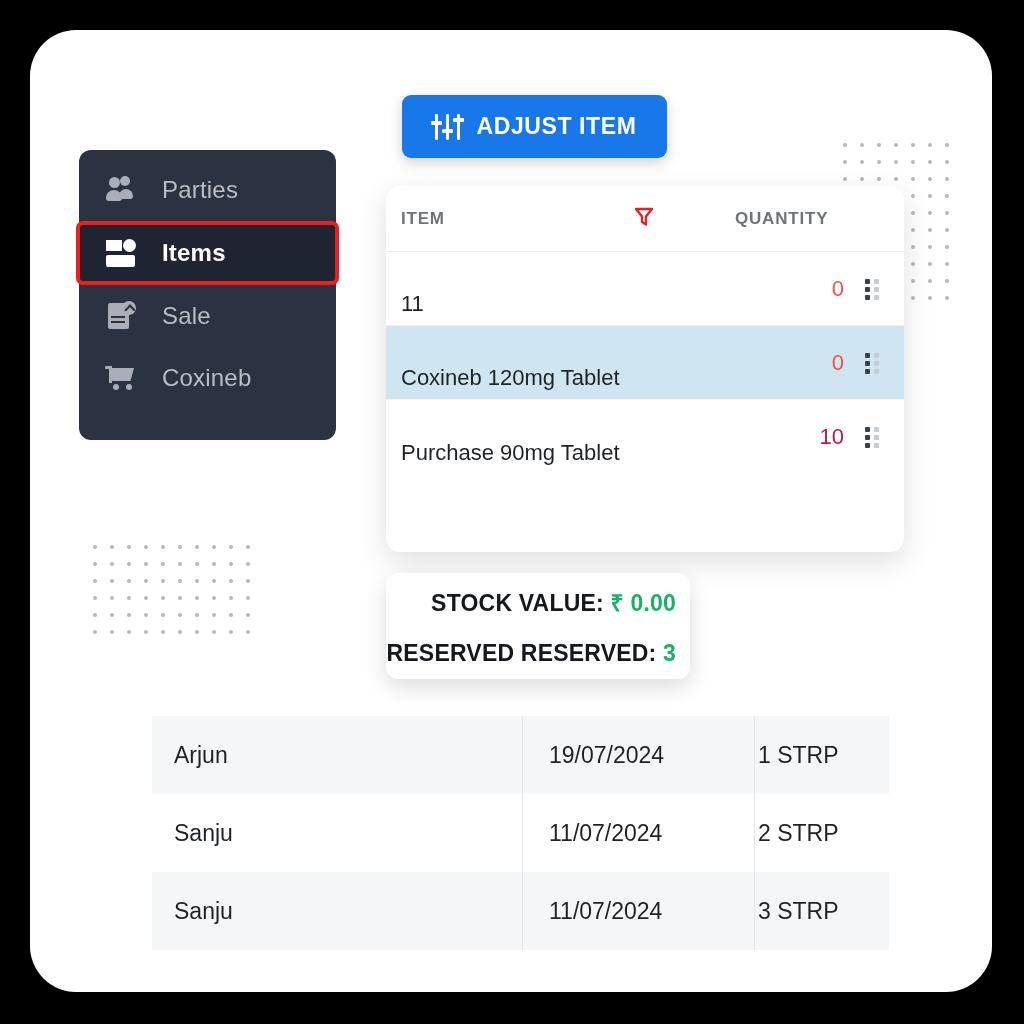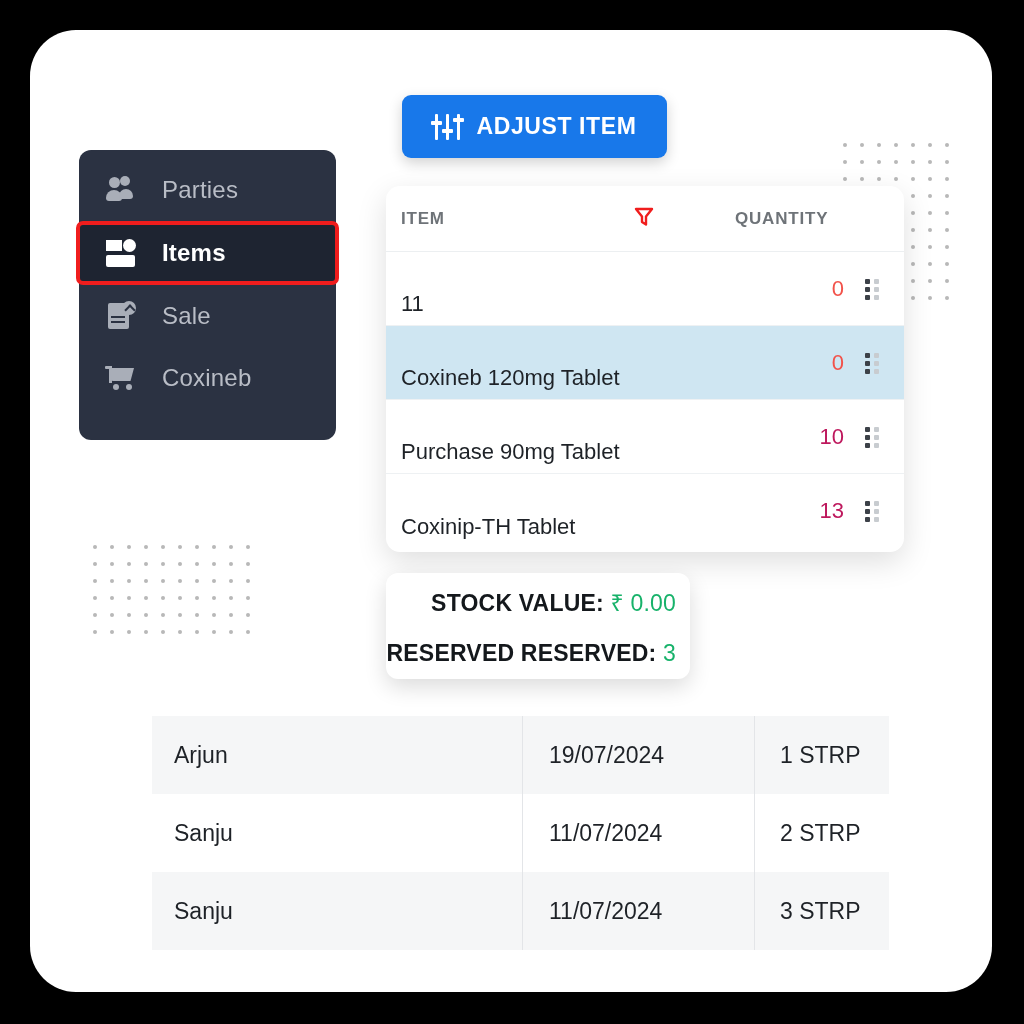--- a/index.html
+++ b/index.html
@@ -188,34 +188,34 @@
     border-radius:12px;
     box-shadow:0 8px 22px rgba(0,0,0,.14);
     display:flex; flex-direction:column; justify-content:center;
     z-index:6;
   }
   .stock-line {
     font-size:23px; font-weight:bold; color:#14181c;
     text-align:right; padding-right:14px; letter-spacing:.2px;
   }
   .stock-line + .stock-line { margin-top:22px; }
-  .stock-line .val { color:#17b26a; font-weight:normal; }
+  .stock-line .val { color:#17b26a; font-weight:bold; }
 
   
   .txn-table {
     position:absolute; left:152px; top:716px;
     width:737px; height:234px;
     z-index:4;
   }
   .txn-row { display:flex; height:78px; align-items:center; font-size:23px; color:#1e2227; }
   .txn-row.alt { background:#f5f6f7; }
   .txn-row .c-name { width:370px; padding-left:22px; }
   .txn-row .c-date { width:232px; padding-left:26px; border-left:1px solid #e3e5e8;
                      height:78px; display:flex; align-items:center; }
-  .txn-row .c-qty  { width:135px; padding-left:25px; border-left:1px solid #e3e5e8;
+  .txn-row .c-qty  { width:135px; padding-left:3px; border-left:1px solid #e3e5e8;
                      height:78px; display:flex; align-items:center; }
 </style>
 </head>
 <body>
 
 <div id="stage">
   <div class="frame"></div>
 
   <div class="dotgrid" id="dots-top-right">
       <i style="left: 0px; top: 0px;"></i>
@@ -447,32 +447,20 @@
           <span class="r-qty pos">10</span>
           <span class="drag">
             <i class="d"></i>
             <i class="l"></i>
             <i class="d"></i>
             <i class="l"></i>
             <i class="d"></i>
             <i class="l"></i>
           </span>
         </div>
-        <div class="item-row">
-          <span class="r-name">Coxinip-TH Tablet</span>
-          <span class="r-qty pos">13</span>
-          <span class="drag">
-            <i class="d"></i>
-            <i class="l"></i>
-            <i class="d"></i>
-            <i class="l"></i>
-            <i class="d"></i>
-            <i class="l"></i>
-          </span>
-        </div>
       </div>
   </div>
 
   <div class="stock-card">
     <div class="stock-line">
       <span>STOCK VALUE:</span>
       <span class="val">₹ 0.00</span>
     </div>
     <div class="stock-line">
       <span>RESERVED RESERVED:</span>

